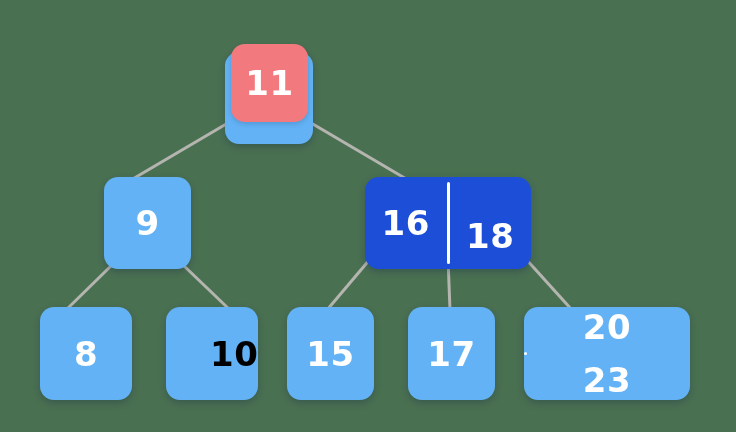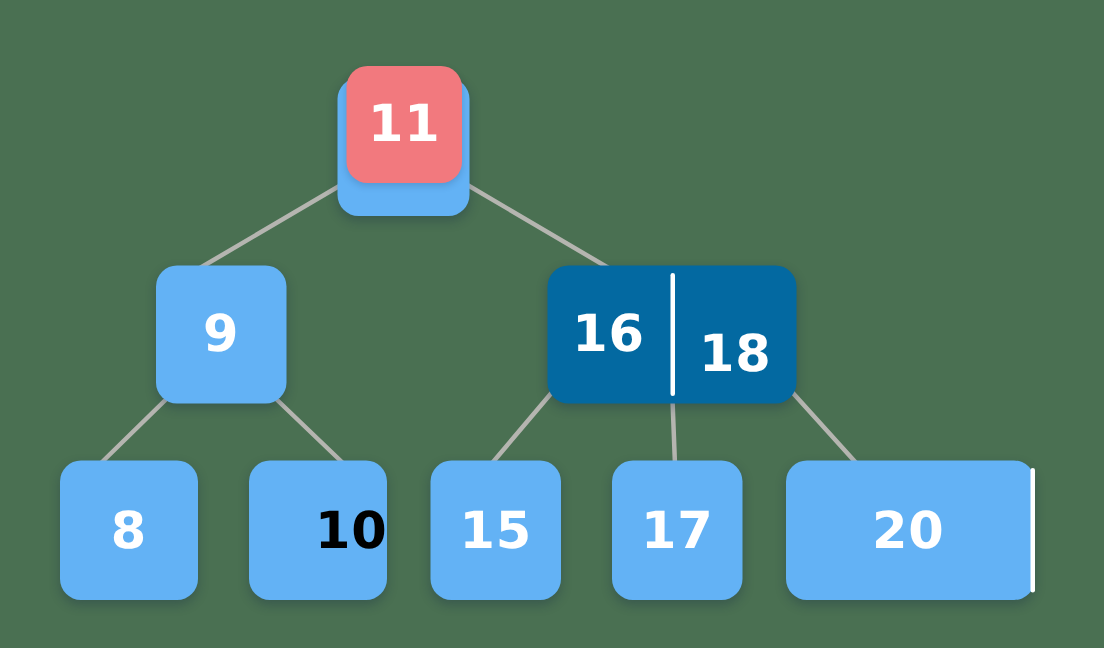--- a/index.html
+++ b/index.html
@@ -89,35 +89,36 @@
   <div id="node-layer">
       <div class="node highlight-base" style="left: 225px; top: 52px; width: 88px; height: 92px; background: rgb(99, 178, 245);">
         <div class="cell" style="color: rgb(255, 255, 255);">11</div>
       </div>
       <div class="highlight-overlay" style="left: 231px; top: 44px; width: 77px; height: 78px; background: rgb(242, 121, 126);">
         <div class="cell" style="color: rgb(255, 255, 255);">11</div>
       </div>
       <div class="node" style="left: 104px; top: 177px; width: 87px; height: 92px; background: rgb(99, 178, 245);">
         <div class="cell" style="color: rgb(255, 255, 255);">9</div>
       </div>
-      <div class="node" style="left: 365px; top: 177px; width: 166px; height: 92px; background: #0369a1;">
+      <div class="node" style="left: 365px; top: 177px; width: 166px; height: 92px; background: #1d4ed8;">
         <div class="cell" style="color: rgb(255, 255, 255);">16</div>
         <div class="divider" style="background: rgb(255, 255, 255);"></div>
         <div class="cell" style="color: rgb(255, 255, 255); margin-top: 25px;">18</div>
       </div>
       <div class="node" style="left: 40px; top: 307px; width: 92px; height: 93px; background: rgb(99, 178, 245);">
         <div class="cell" style="color: rgb(255, 255, 255);">8</div>
       </div>
       <div class="node" style="left: 166px; top: 307px; width: 92px; height: 93px; background: rgb(99, 178, 245);">
         <div class="cell" style="color: #000000; margin-left: 44px;">10</div>
       </div>
       <div class="node" style="left: 287px; top: 307px; width: 87px; height: 93px; background: rgb(99, 178, 245);">
         <div class="cell" style="color: rgb(255, 255, 255); border-radius: 13px;">15</div>
       </div>
       <div class="node" style="left: 408px; top: 307px; width: 87px; height: 93px; background: rgb(99, 178, 245);">
         <div class="cell" style="color: rgb(255, 255, 255);">17</div>
       </div>
-      <div class="node" style="left: 524px; top: 307px; width: 166px; height: 93px; background: rgb(99, 178, 245);">
+      <div class="node" style="left: 524px; top: 307px; width: 166px; height: 93px; background: rgb(99, 178, 245); flex-direction: column;">
         <div class="cell" style="color: rgb(255, 255, 255);">20</div>
         <div class="divider" style="background: rgb(255, 255, 255);"></div>
+        <div class="cell" style="color: rgb(255, 255, 255);">23</div>
       </div>
     </div>
 </div>
 
 </body></html>

